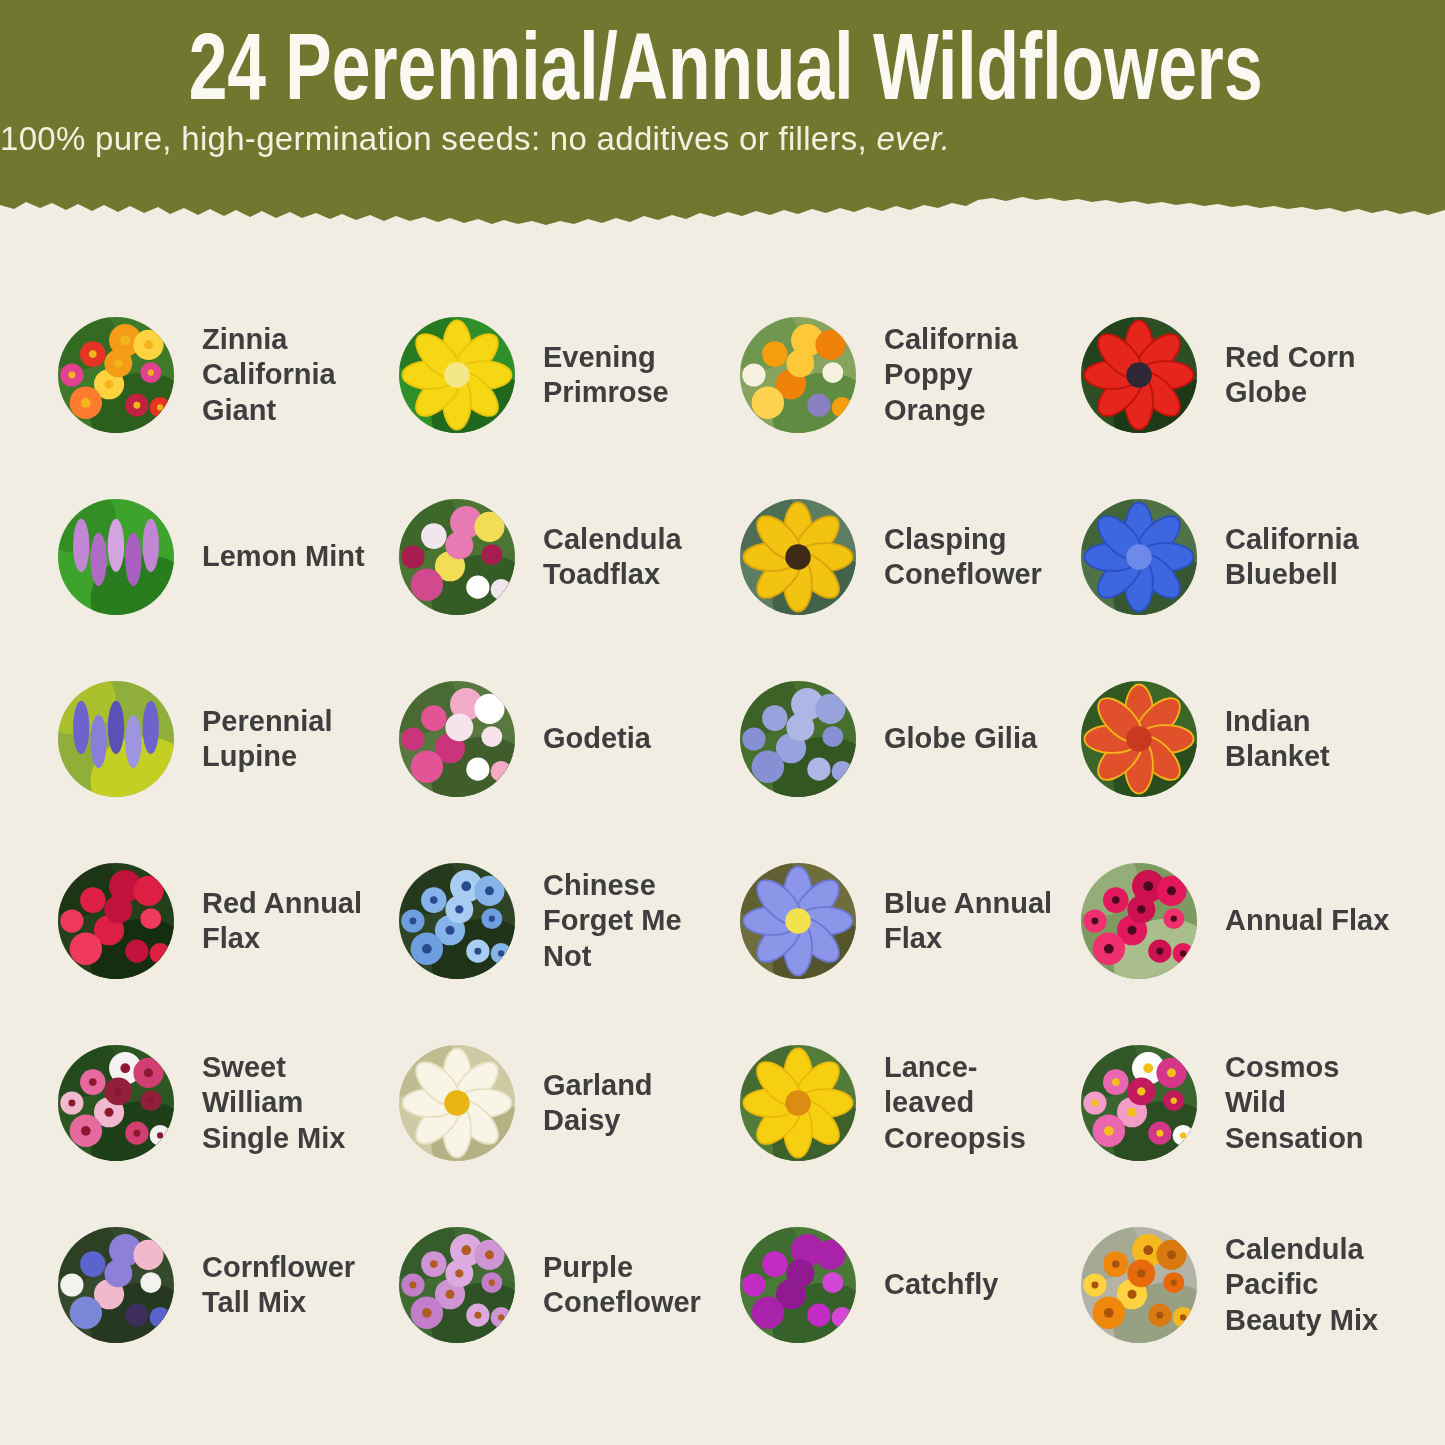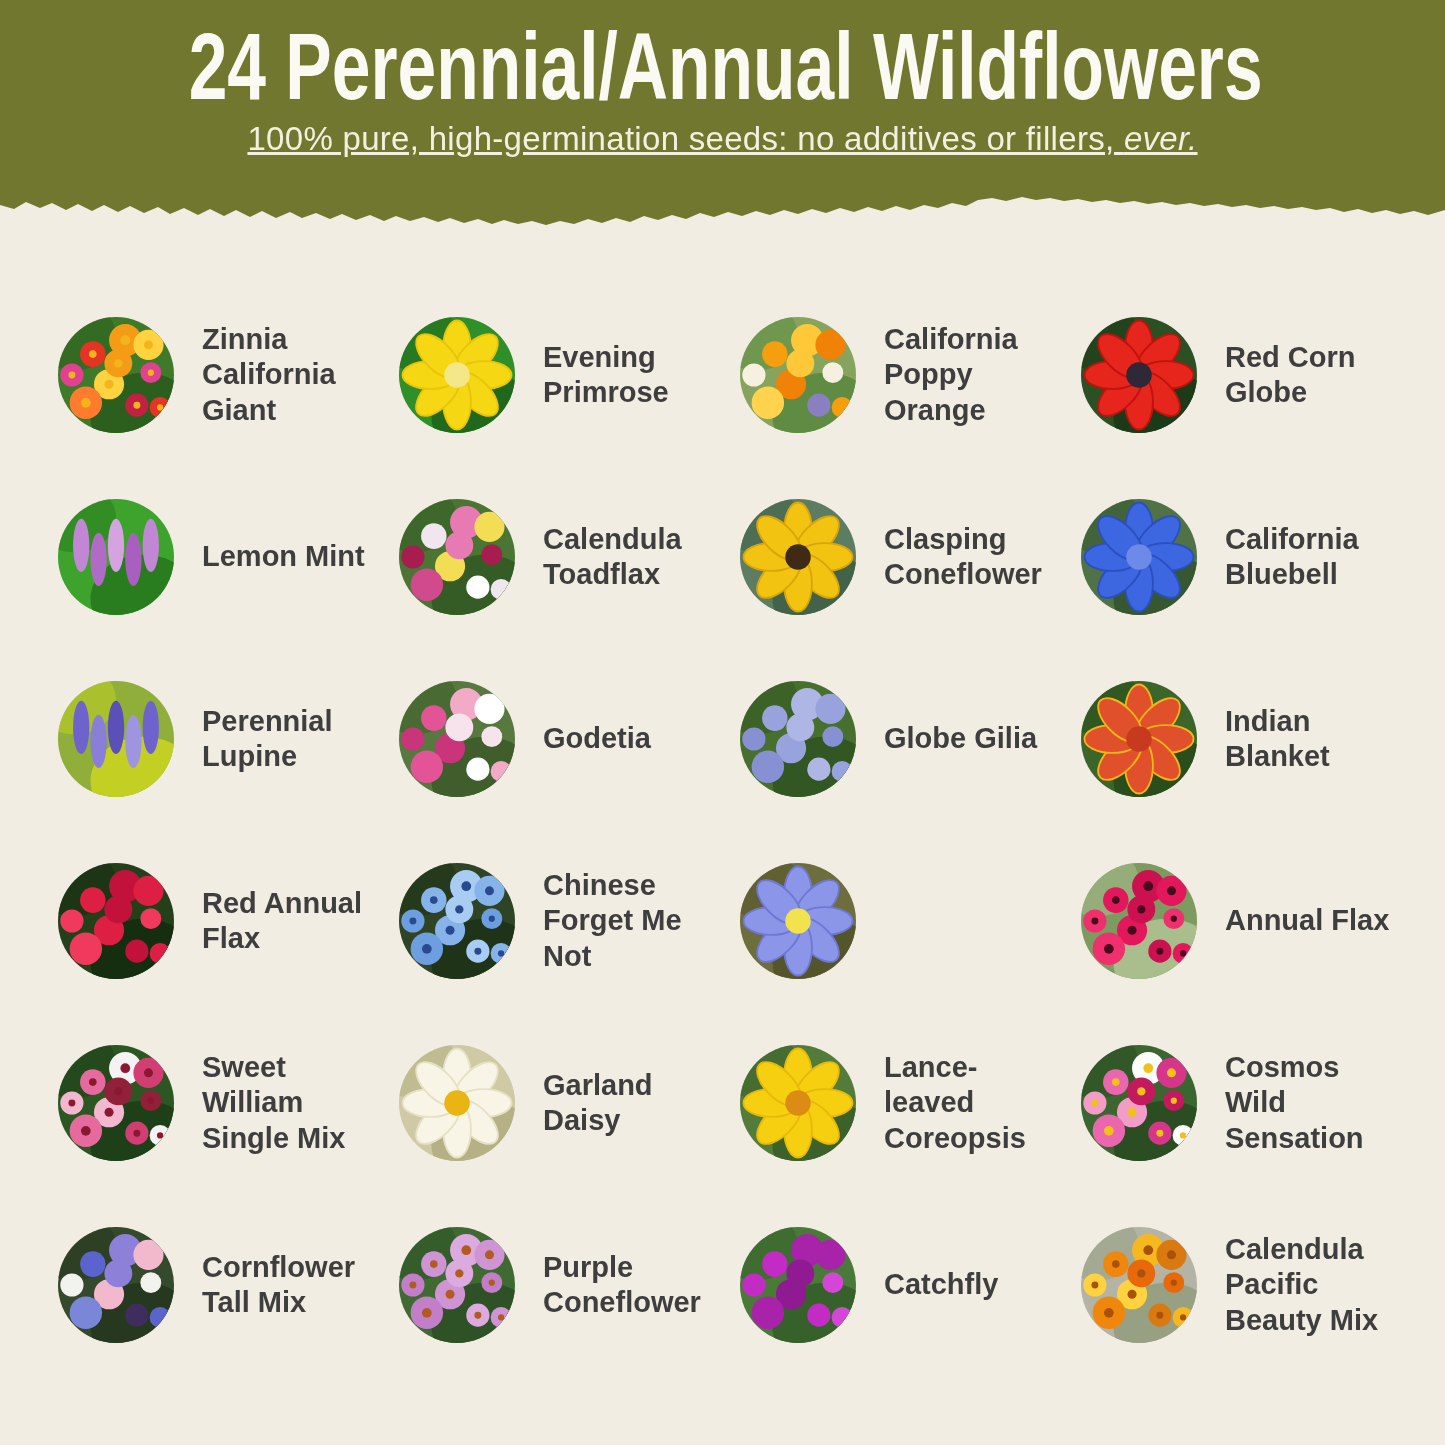--- a/index.html
+++ b/index.html
@@ -9,25 +9,25 @@
     --subtitle:#f2f1e0;
     --label:#3e3e3e;
   }
   *{margin:0;padding:0;box-sizing:border-box;}
   html,body{width:1445px;height:1445px;}
   body{font-family:"Liberation Sans",sans-serif;background:var(--cream);}
   .poster{position:relative;width:1445px;height:1445px;background:var(--cream);overflow:hidden;}
 
   
   .header{position:absolute;top:0;left:0;right:0;height:190px;background:var(--green);
-          text-align:center;overflow:visible;}
+          overflow:visible;}
   .title{display:inline-block;margin-top:20px;font-size:94px;font-weight:700;line-height:1.0;
          color:var(--title);white-space:nowrap;transform:scaleX(.74);transform-origin:50% 50%;
          letter-spacing:0;}
-  .subtitle{margin-top:6px;font-size:33px;font-weight:400;color:var(--subtitle);letter-spacing:.3px;text-decoration:underline;}
+  .subtitle{margin-top:6px;font-size:33px;font-weight:400;color:var(--subtitle);letter-spacing:.3px;}
   .subtitle em{font-style:italic;}
   .tear{position:absolute;top:190px;left:0;width:1445px;height:36px;display:block;color:var(--green);}
 
   
   .grid{position:absolute;left:58px;top:284px;width:1364px;
         display:grid;grid-template-columns:repeat(4,341px);grid-auto-rows:182px;}
   .cell{display:flex;align-items:center;gap:28px;}
   .photo{width:116px;height:116px;border-radius:50%;overflow:hidden;flex:0 0 116px;
          box-shadow:0 0 0 1px rgba(0,0,0,.04) inset;}
   .photo svg{display:block;width:100%;height:100%;}
@@ -361,20 +361,22 @@
             <ellipse cx="50" cy="27" rx="12" ry="24" fill="#8c96e8" stroke="#6d77d4" stroke-width="1.6" transform="rotate(45 50 50)"></ellipse>
             <ellipse cx="50" cy="27" rx="12" ry="24" fill="#8c96e8" stroke="#6d77d4" stroke-width="1.6" transform="rotate(90 50 50)"></ellipse>
             <ellipse cx="50" cy="27" rx="12" ry="24" fill="#8c96e8" stroke="#6d77d4" stroke-width="1.6" transform="rotate(135 50 50)"></ellipse>
             <ellipse cx="50" cy="27" rx="12" ry="24" fill="#8c96e8" stroke="#6d77d4" stroke-width="1.6" transform="rotate(180 50 50)"></ellipse>
             <ellipse cx="50" cy="27" rx="12" ry="24" fill="#8c96e8" stroke="#6d77d4" stroke-width="1.6" transform="rotate(225 50 50)"></ellipse>
             <ellipse cx="50" cy="27" rx="12" ry="24" fill="#8c96e8" stroke="#6d77d4" stroke-width="1.6" transform="rotate(270 50 50)"></ellipse>
             <ellipse cx="50" cy="27" rx="12" ry="24" fill="#8c96e8" stroke="#6d77d4" stroke-width="1.6" transform="rotate(315 50 50)"></ellipse>
             <circle cx="50" cy="50" r="11" fill="#f2e24e"></circle>
           </svg>
         </div>
+      <div class="label">Blue Annual
+Flax</div>
     </div>
     <div class="cell">
       <div class="photo">
           <svg xmlns="http://www.w3.org/2000/svg" viewBox="0 0 100 100" preserveAspectRatio="none">
             <rect width="100" height="100" fill="#7d9a60"></rect>
             <ellipse cx="74" cy="86" rx="46" ry="38" fill="#a9bd8d"></ellipse>
             <ellipse cx="14" cy="16" rx="36" ry="30" fill="#a9bd8d" opacity=".55"></ellipse>
             <circle cx="30" cy="32" r="11" fill="#e2175c"></circle>
             <circle cx="30" cy="32" r="3.3" fill="#4a0a1e"></circle>
             <circle cx="58" cy="20" r="14" fill="#cc1050"></circle>

